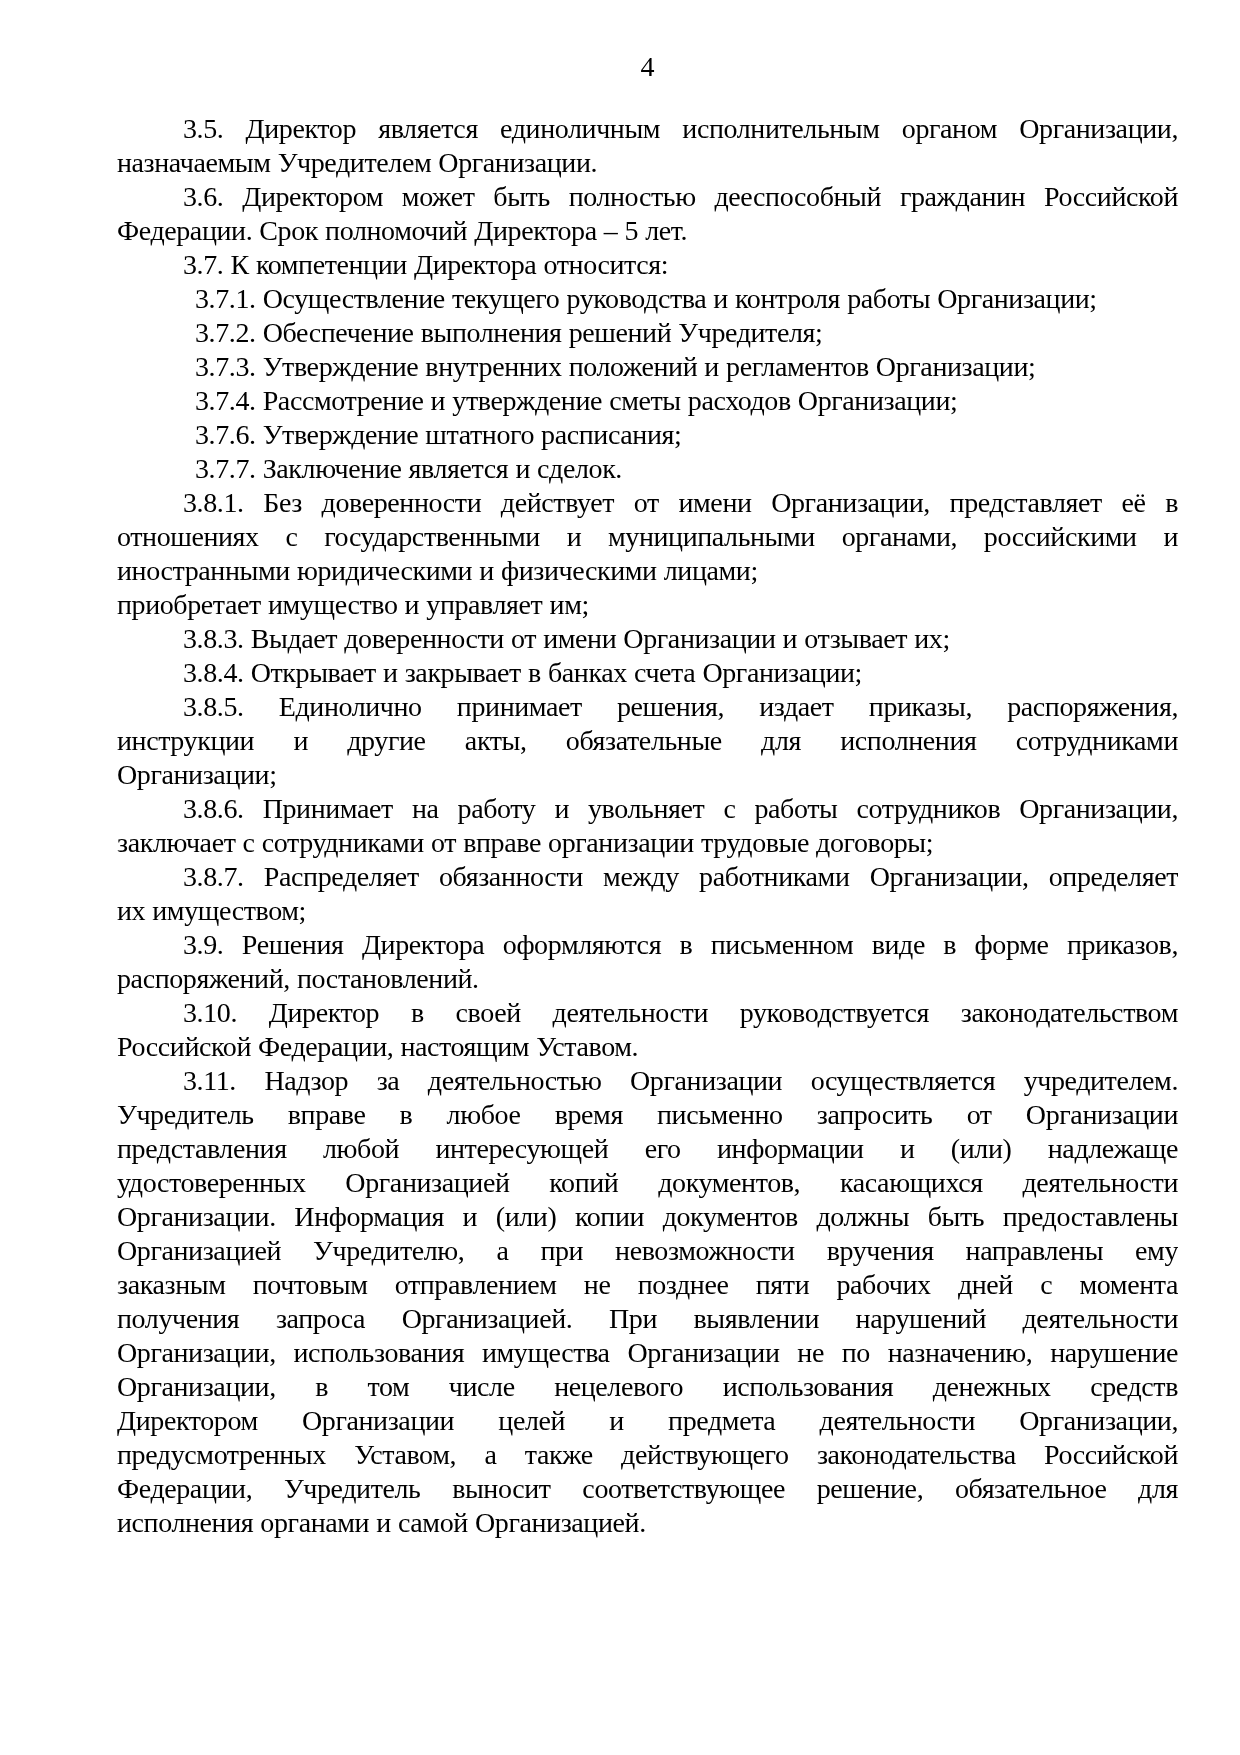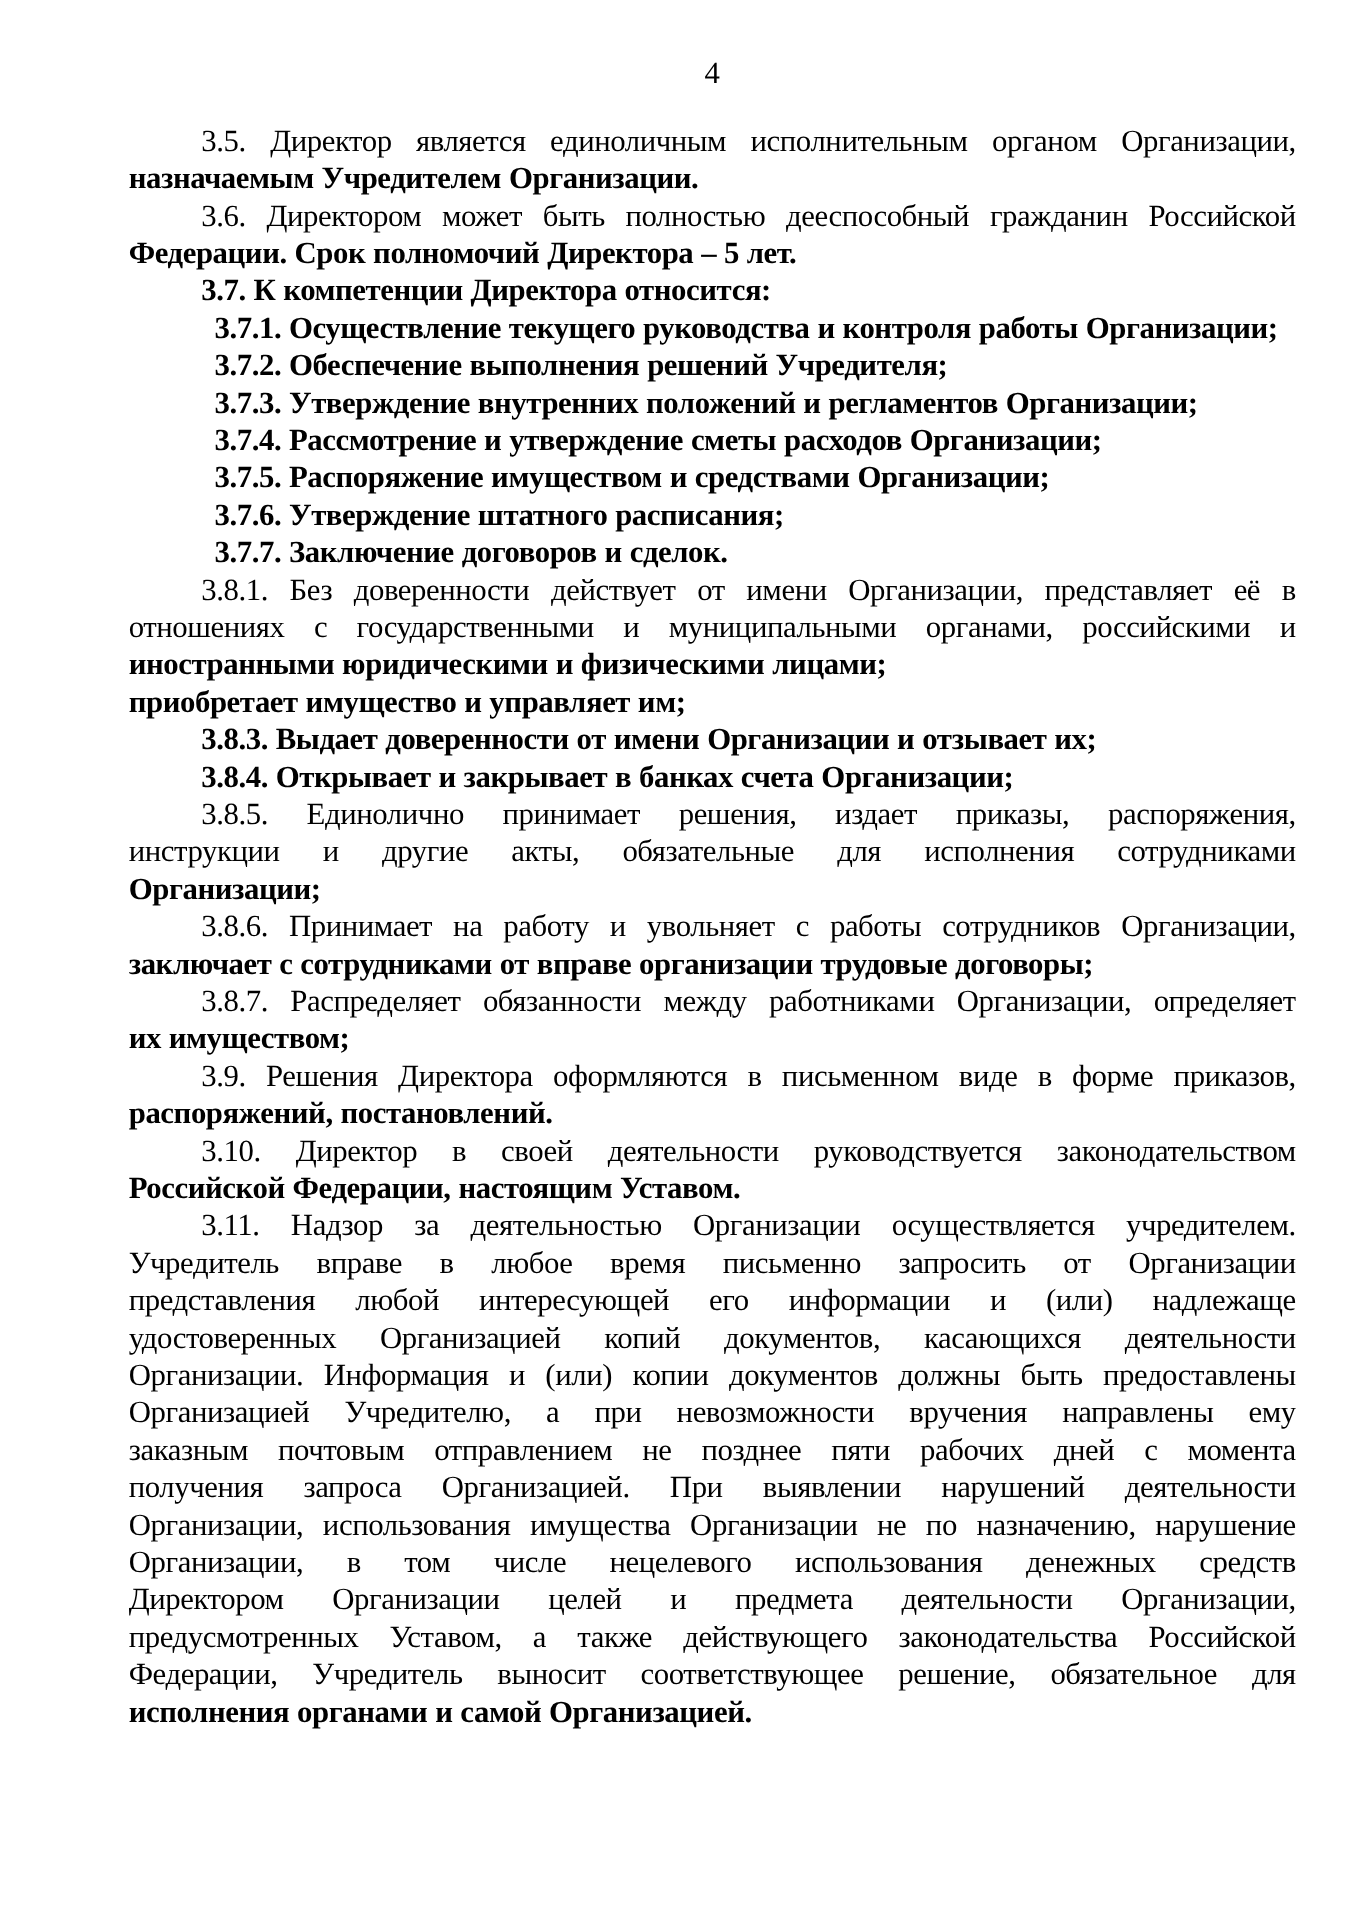--- a/index.html
+++ b/index.html
@@ -42,21 +42,20 @@
   }
   .line.first {
     padding-left: 66px;  
   }
   .line.first-item {
     padding-left: 78px;  
   }
   .line.last {
     text-align: right;
     text-align-last: left; 
-    font-weight: bold;
   }
 </style>
 </head>
 <body>
 
 <div class="page">
   <div class="content">
     <div class="page-number">4</div>
     <div id="doc-body">
         <div class="para">
@@ -76,27 +75,24 @@
         <div class="para">
           <div class="line first-item last">3.7.2. Обеспечение выполнения решений Учредителя;</div>
         </div>
         <div class="para">
           <div class="line first-item last">3.7.3. Утверждение внутренних положений и регламентов Организации;</div>
         </div>
         <div class="para">
           <div class="line first-item last">3.7.4. Рассмотрение и утверждение сметы расходов Организации;</div>
         </div>
         <div class="para">
-          <div class="line first-item last">3.7.5. Распоряжение имуществом и средствами Организации;</div>
-        </div>
-        <div class="para">
           <div class="line first-item last">3.7.6. Утверждение штатного расписания;</div>
         </div>
         <div class="para">
-          <div class="line first-item last">3.7.7. Заключение договоров и сделок.</div>
+          <div class="line first-item last">3.7.7. Заключение является и сделок.</div>
         </div>
         <div class="para">
           <div class="line first">3.8.1. Без доверенности действует от имени Организации, представляет её в</div>
           <div class="line">отношениях с государственными и муниципальными органами, российскими и</div>
           <div class="line last">иностранными юридическими и физическими лицами;</div>
         </div>
         <div class="para">
           <div class="line last">приобретает имущество и управляет им;</div>
         </div>
         <div class="para">

